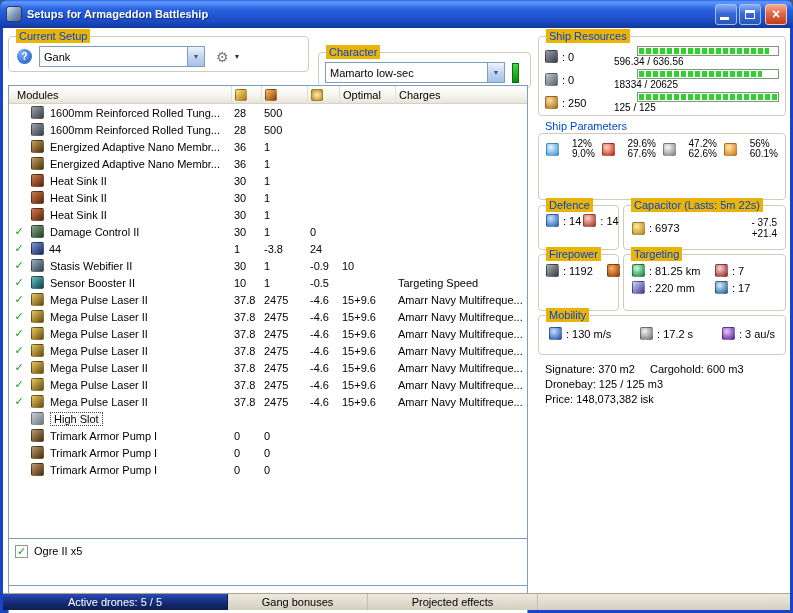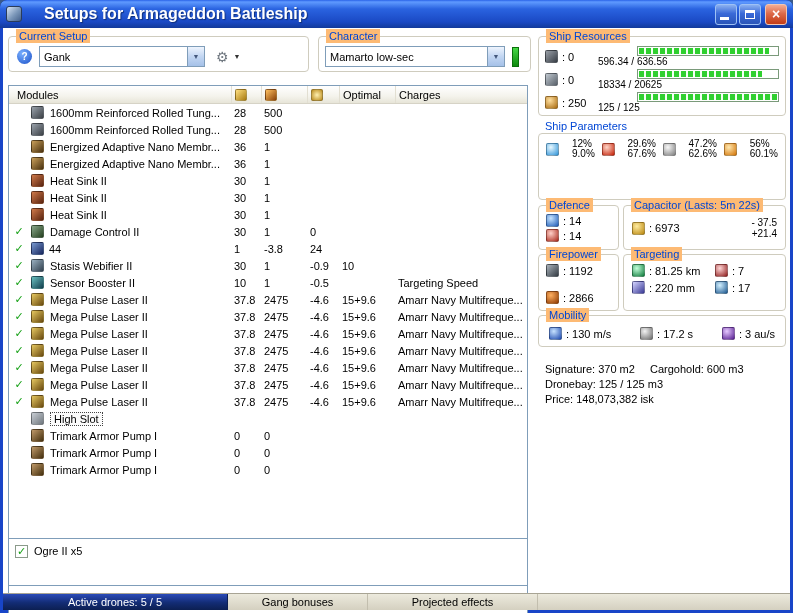--- a/index.html
+++ b/index.html
@@ -2,46 +2,46 @@
 <html><head>
 <meta charset="utf-8">
 <style>
 *{box-sizing:border-box;margin:0;padding:0}
 html,body{width:793px;height:613px}
 body{font-family:"Liberation Sans","DejaVu Sans",sans-serif;font-size:11px;color:#000;background:#3a5a8a;overflow:hidden}
 .window{position:relative;width:793px;height:613px;background:#1845c8;border-radius:7px 7px 0 0;overflow:hidden}
 .titlebar{position:absolute;top:0;left:0;right:0;height:28px;display:flex;align-items:center;padding:0 6px;
  background:linear-gradient(180deg,#2a63e8 0%,#5f9aff 7%,#2a63e0 32%,#1a49c4 78%,#123a9a 100%);border-radius:7px 7px 0 0}
 .app-icon{width:16px;height:16px;border-radius:3px;background:linear-gradient(135deg,#d8e4f4,#7a96b8 55%,#44608a);border:1px solid #2a3c5a;flex:none}
-.title{color:#fff;font-weight:bold;font-size:16px;text-shadow:1px 1px 1px #10307a;margin-left:22px;flex:1;white-space:nowrap}
+.title{color:#fff;font-weight:bold;font-size:11px;text-shadow:1px 1px 1px #10307a;margin-left:5px;flex:1;white-space:nowrap}
 .wbtn{position:relative;width:22px;height:21px;border-radius:3px;margin-left:2px;border:1px solid #9ec1f5;display:flex;align-items:center;justify-content:center;color:#fff;font-weight:bold;font-size:14px;flex:none;cursor:default}
 .minb,.maxb{background:linear-gradient(#8ab0f0,#3a6ad8 45%,#2a55b8)}
 .closeb{background:linear-gradient(#f4ac92,#dd6a4a 45%,#c33c16);border-color:#f2c6b2;margin-left:4px}
 .glyph-min{position:absolute;left:4px;bottom:4px;width:9px;height:3px;background:#fff}
 .glyph-max{width:10px;height:9px;border:1px solid #fff;border-top-width:3px}
 .client{position:absolute;left:3px;right:3px;top:28px;bottom:3px;background:#fff}
 .gbox{position:absolute;border:1px solid #cfccbe;border-radius:4px;background:#fff}
-.gcap{position:absolute;top:-8px;left:7px;background:#fdba74;padding:0 3px;color:#0046d5;white-space:nowrap;line-height:14px}
+.gcap{position:absolute;top:-8px;left:7px;background:#eab308;padding:0 3px;color:#0046d5;white-space:nowrap;line-height:14px}
 .grow{display:flex;align-items:center;gap:7px;padding:9px 8px 0}
 .help-icon{width:15px;height:15px;border-radius:50%;background:radial-gradient(circle at 35% 30%,#7ab0ff,#1a50c8);color:#fff;font-weight:bold;font-size:10px;display:flex;align-items:center;justify-content:center;flex:none}
 .combo{display:inline-flex;align-items:center;height:21px;border:1px solid #7f9db9;background:#fff}
 .combo-text{flex:1;padding:0 4px;white-space:nowrap;overflow:hidden}
 .combo-btn{width:17px;height:100%;border-left:1px solid #7f9db9;background:linear-gradient(#eef4fd,#c2d6f2 50%,#a5c1e8);color:#44587c;font-size:7px;display:flex;align-items:center;justify-content:center}
 .toolbtn{display:flex;align-items:center;gap:5px;padding:1px 4px;color:#5a6068}
 .gear{font-size:14px;color:#707880;line-height:14px}
 .small-arrow{font-size:7px;color:#333}
 .charbar{width:7px;height:20px;background:linear-gradient(#46d846,#0e8a0e);border:1px solid #0a700a;flex:none}
 
 .res-rows{padding-top:8px}
 .res-row{display:flex;align-items:center;gap:4px;padding:0 6px;height:23px}
 .res-count{width:32px;flex:none}
 .res-col{flex:1;display:flex;flex-direction:column}
 .resbar{align-self:flex-end;width:142px;height:10px;border:1px solid #7a9a7a;background:#fff;padding:1px}
 .resbar .fill{display:block;height:100%;background:repeating-linear-gradient(90deg,#2fd02f 0 5px,#f4fff4 5px 7px)}
-.res-text{font-size:10px;line-height:11px;}
+.res-text{font-size:10px;line-height:11px;margin-left:16px}
 
 .modtable{position:absolute;left:5px;top:57px;width:520px;height:570px;border:1px solid #7f9db9;background:#fff;overflow:hidden}
 .mgrid{display:grid;grid-template-columns:20px 18px 185px 30px 46px 32px 56px 1fr;align-items:center}
 .mhead{height:18px;background:linear-gradient(#ffffff,#f4f3ec 60%,#e7e5d8);border-bottom:1px solid #d6d3c6}
 .hcell{height:100%;display:flex;align-items:center;border-right:1px solid #e2dfd2;padding-left:3px;white-space:nowrap}
 .hname{padding-left:8px}
 .mrow{height:17px;cursor:default}
 .mrow .check{color:#14a014;font-weight:bold;text-align:center;font-size:11px;line-height:13px}
 .micon{width:13px;height:13px;border-radius:2px;display:inline-block;flex:none;border:1px solid rgba(0,0,0,.25)}
 .micon12{width:12px;height:12px;border-radius:2px;display:inline-block;border:1px solid rgba(0,0,0,.25)}
@@ -84,21 +84,21 @@
 .speed-icon{background:radial-gradient(circle at 35% 30%,#c6e2ff,#1c48ae)}
 .align-icon{background:radial-gradient(circle at 35% 30%,#f2f2f2,#6e6e6e)}
 .warp-icon{background:radial-gradient(circle at 35% 30%,#e6c8ff,#551c90)}
 
 .params-title{position:absolute;left:542px;top:92px;color:#0046d5}
 .hp-row1{display:flex;justify-content:space-between;padding:11px 8px 0}
 .pitem{display:flex;align-items:center;gap:4px;white-space:nowrap}
 .hp-row2{display:flex;justify-content:space-between;padding:5px 7px 0}
 .resist{display:flex;align-items:center;gap:13px}
 .rvals{display:flex;flex-direction:column;font-size:10px;line-height:10px}
-.pcol{display:flex;flex-direction:column;gap:3px;padding:9px 7px 0}
+.pcol{display:flex;flex-direction:row;gap:3px;padding:9px 7px 0}
 .cap-flex{display:flex;justify-content:space-between;align-items:center;padding:11px 8px 0}
 .cap-right{display:flex;flex-direction:column;font-size:10px;line-height:11px;text-align:right}
 .tgrid{display:grid;grid-template-columns:1fr 62px;row-gap:4px;padding:9px 8px 0}
 .mobflex{display:flex;justify-content:space-between;padding:11px 10px 0}
 .stats{position:absolute;left:542px;top:334px;width:243px;line-height:15px}
 .srow1{display:flex}
 .srow1 .s1{width:105px;flex:none}
 
 .dronebox{position:absolute;left:5px;top:510px;width:520px;height:48px;border:1px solid #7f9db9;background:#fff;padding:4px 6px}
 .drow{display:flex;align-items:center;gap:6px;height:16px}
@@ -135,21 +135,21 @@
           <span class="combo-text">Gank</span>
           <span class="combo-btn">▼</span>
         </div>
         <span class="toolbtn">
           <span class="gear">⚙</span>
           <span class="small-arrow">▼</span>
         </span>
       </div>
     </div>
 
-    <div class="gbox" style="left:315px;top:8px;width:213px;height:36px">
+    <div class="gbox" style="left:315px;top:24px;width:213px;height:36px">
       <span class="gcap">Character</span>
       <div class="grow" style="padding-left:6px">
         <div class="combo" style="width:180px">
           <span class="combo-text">Mamarto low-sec</span>
           <span class="combo-btn">▼</span>
         </div>
         <span class="charbar"></span>
       </div>
     </div>
 
@@ -534,21 +534,21 @@
             <span class="micon scan-res-icon"></span>
             <span>: 220 mm</span>
           </span>
         <span class="pitem">
             <span class="micon sensor-strength-icon"></span>
             <span>: 17</span>
           </span>
       </div>
     </div>
 
-    <div class="gbox" style="left:535px;top:287px;width:248px;height:32px">
+    <div class="gbox" style="left:535px;top:287px;width:248px;height:40px">
       <span class="gcap">Mobility</span>
       <div class="mobflex">
         <span class="pitem">
             <span class="micon speed-icon"></span>
             <span>: 130 m/s</span>
           </span>
         <span class="pitem">
             <span class="micon align-icon"></span>
             <span>: 17.2 s</span>
           </span>

